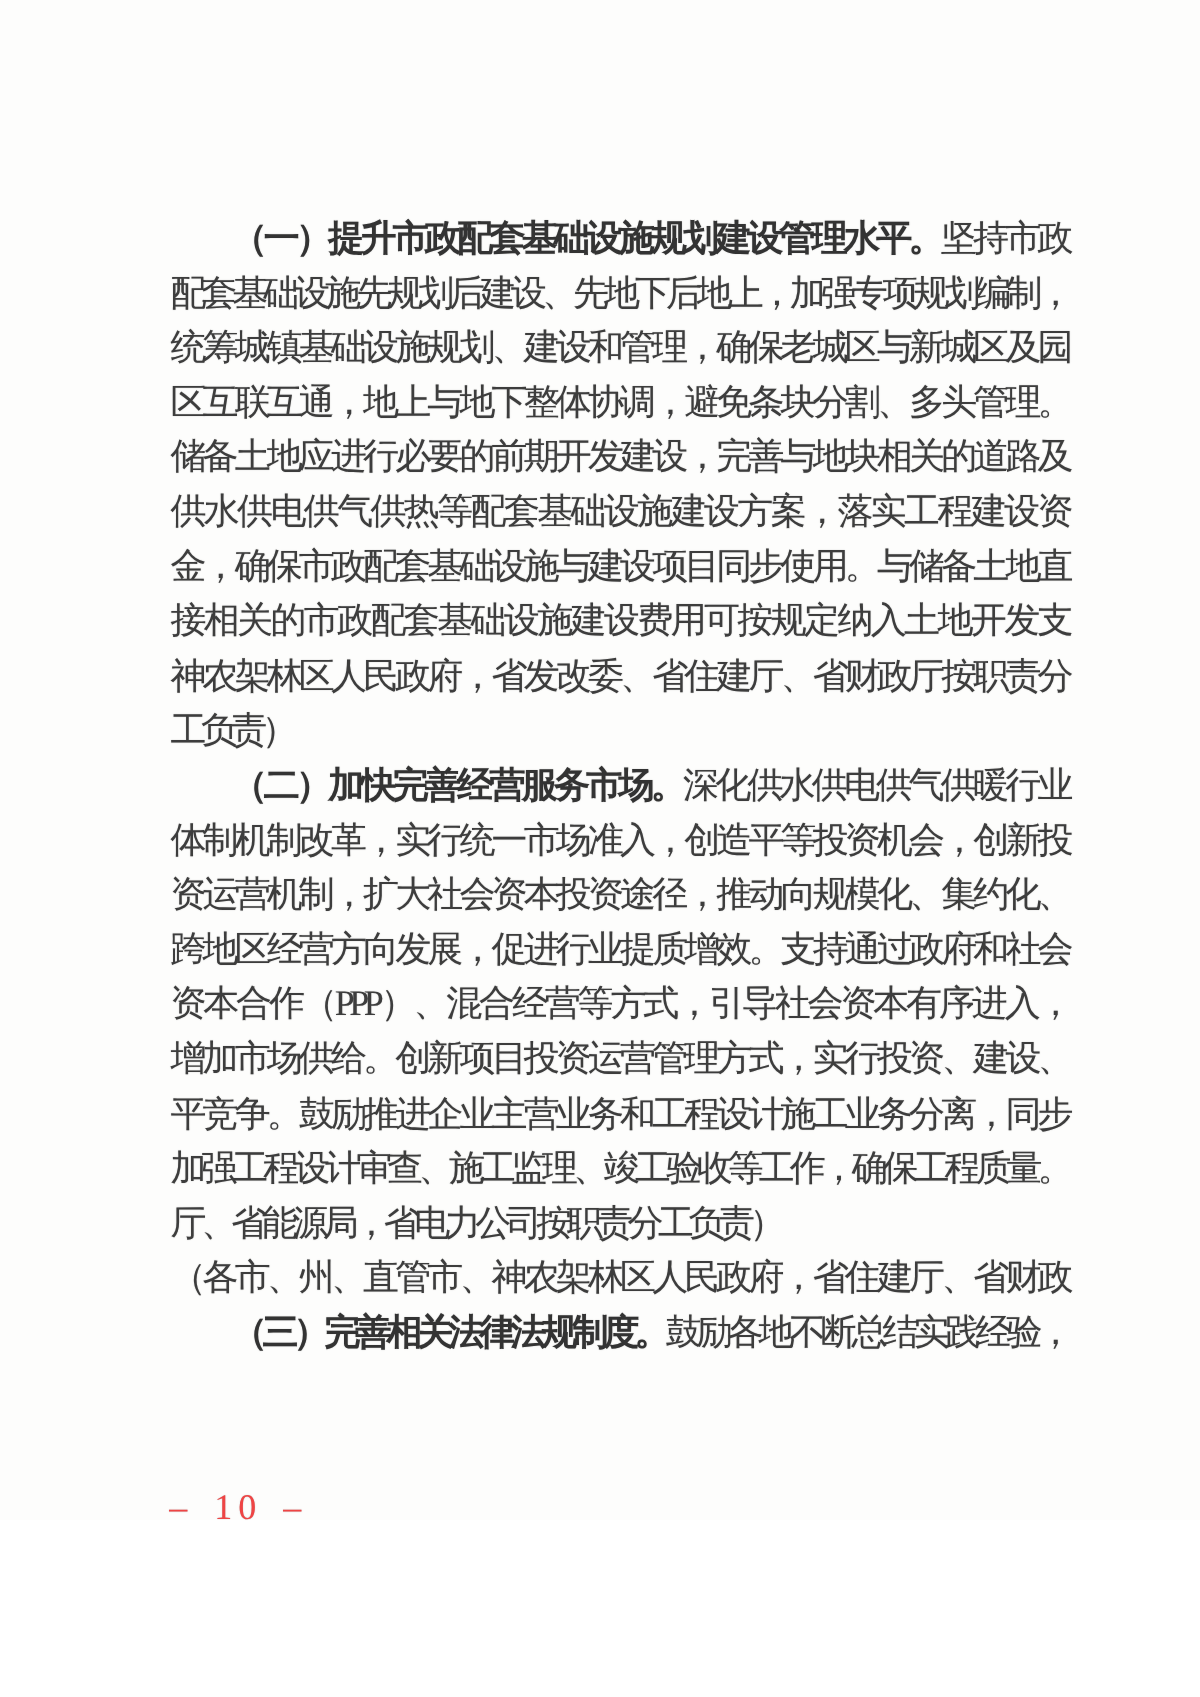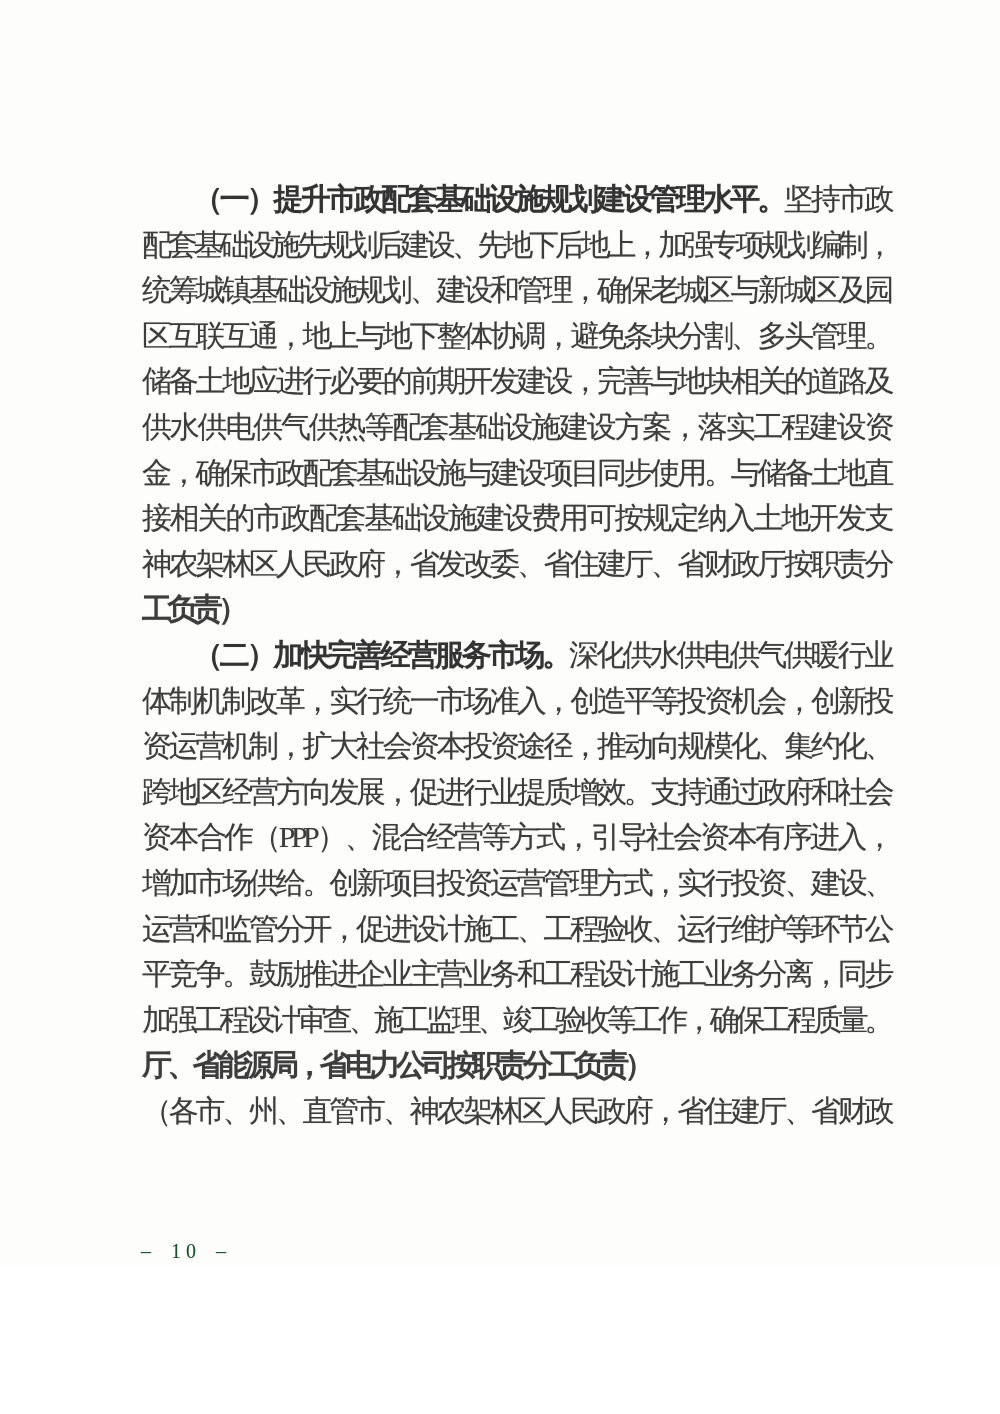--- a/index.html
+++ b/index.html
@@ -24,37 +24,36 @@
   }
   .para{margin:0;}
   .line{
     text-align:justify;
     text-align-last:justify;
     height:45.6px;
     overflow:visible;
   }
   .line.short{
     text-align-last:left;
-    font-weight:bold;
   }
   .line.indent{
     text-indent:51px;
   }
   .run-bold{
     font-weight:700;
     color:#333333;
   }
   .footer{
     position:absolute;
     left:141px;
     top:1240px;
-    font-size:20px;
+    font-size:30px;
     letter-spacing:5px;
     word-spacing:5px;
-    color:#14532d;
+    color:#ef4444;
     text-shadow:0 0 1px rgba(70,70,70,.35);
   }
 </style>
 </head>
 <body>
 
 <div class="page">
   <div class="body-text">
       <div class="para">
         <div class="line indent"><span class="run-bold">（一）提升市政配套基础设施规划建设管理水平。</span><span>坚持市政</span></div>
@@ -68,21 +67,23 @@
         <div class="line"><span>神农架林区人民政府，省发改委、省住建厅、省财政厅按职责分</span></div>
         <div class="line short"><span>工负责）</span></div>
       </div>
       <div class="para">
         <div class="line indent"><span class="run-bold">（二）加快完善经营服务市场。</span><span>深化供水供电供气供暖行业</span></div>
         <div class="line"><span>体制机制改革，实行统一市场准入，创造平等投资机会，创新投</span></div>
         <div class="line"><span>资运营机制，扩大社会资本投资途径，推动向规模化、集约化、</span></div>
         <div class="line"><span>跨地区经营方向发展，促进行业提质增效。支持通过政府和社会</span></div>
         <div class="line"><span>资本合作（PPP）、混合经营等方式，引导社会资本有序进入，</span></div>
         <div class="line"><span>增加市场供给。创新项目投资运营管理方式，实行投资、建设、</span></div>
-        <div class="line"><span>运营和监管分开，促进设计施工、工程验收、运行维护等环节公</span></div>
         <div class="line"><span>平竞争。鼓励推进企业主营业务和工程设计施工业务分离，同步</span></div>
         <div class="line"><span>加强工程设计审查、施工监理、竣工验收等工作，确保工程质量。</span></div>
         <div class="line short"><span>厅、省能源局，省电力公司按职责分工负责）</span></div>
         <div class="line"><span>（各市、州、直管市、神农架林区人民政府，省住建厅、省财政</span></div>
+      </div>
+      <div class="para">
+        <div class="line indent"><span class="run-bold">（三）完善相关法律法规制度。</span><span>鼓励各地不断总结实践经验，</span></div>
       </div>
     </div>
   <div class="footer">– 10 –</div>
 </div>
 
 </body></html>

